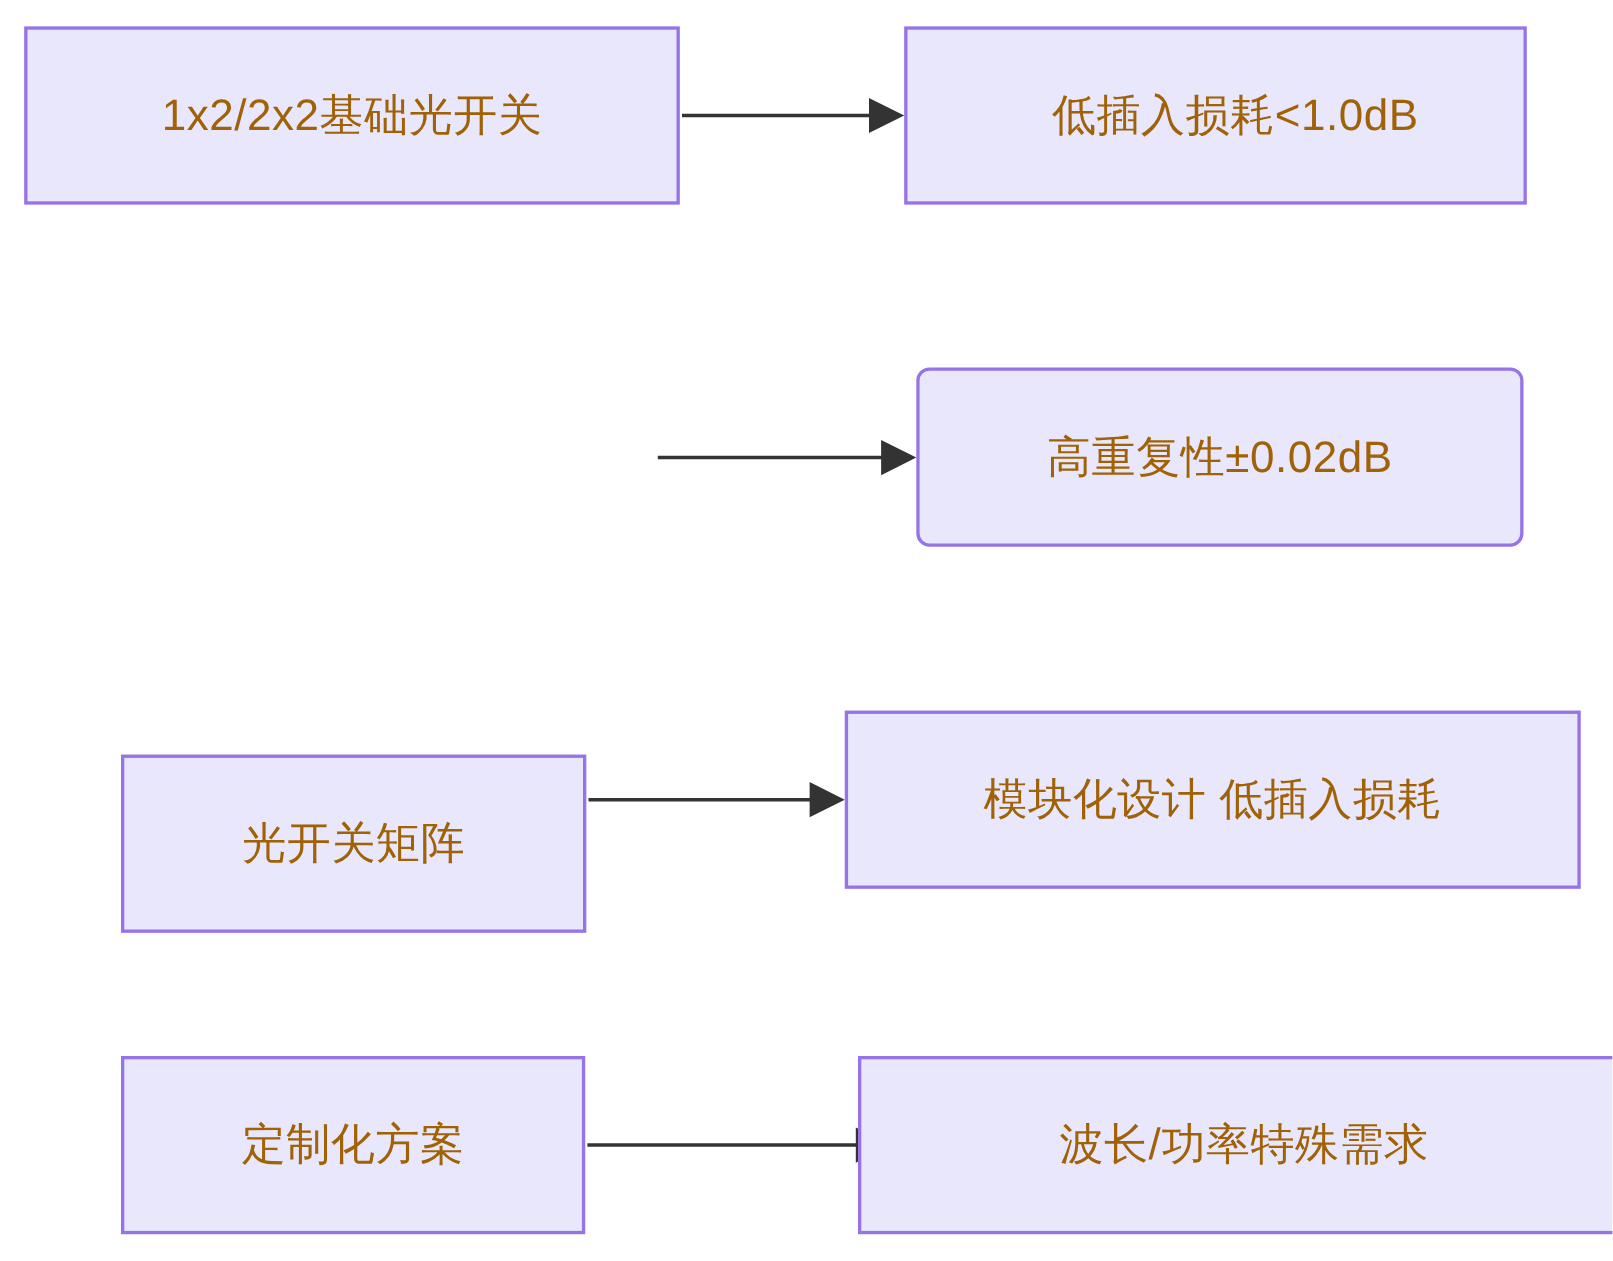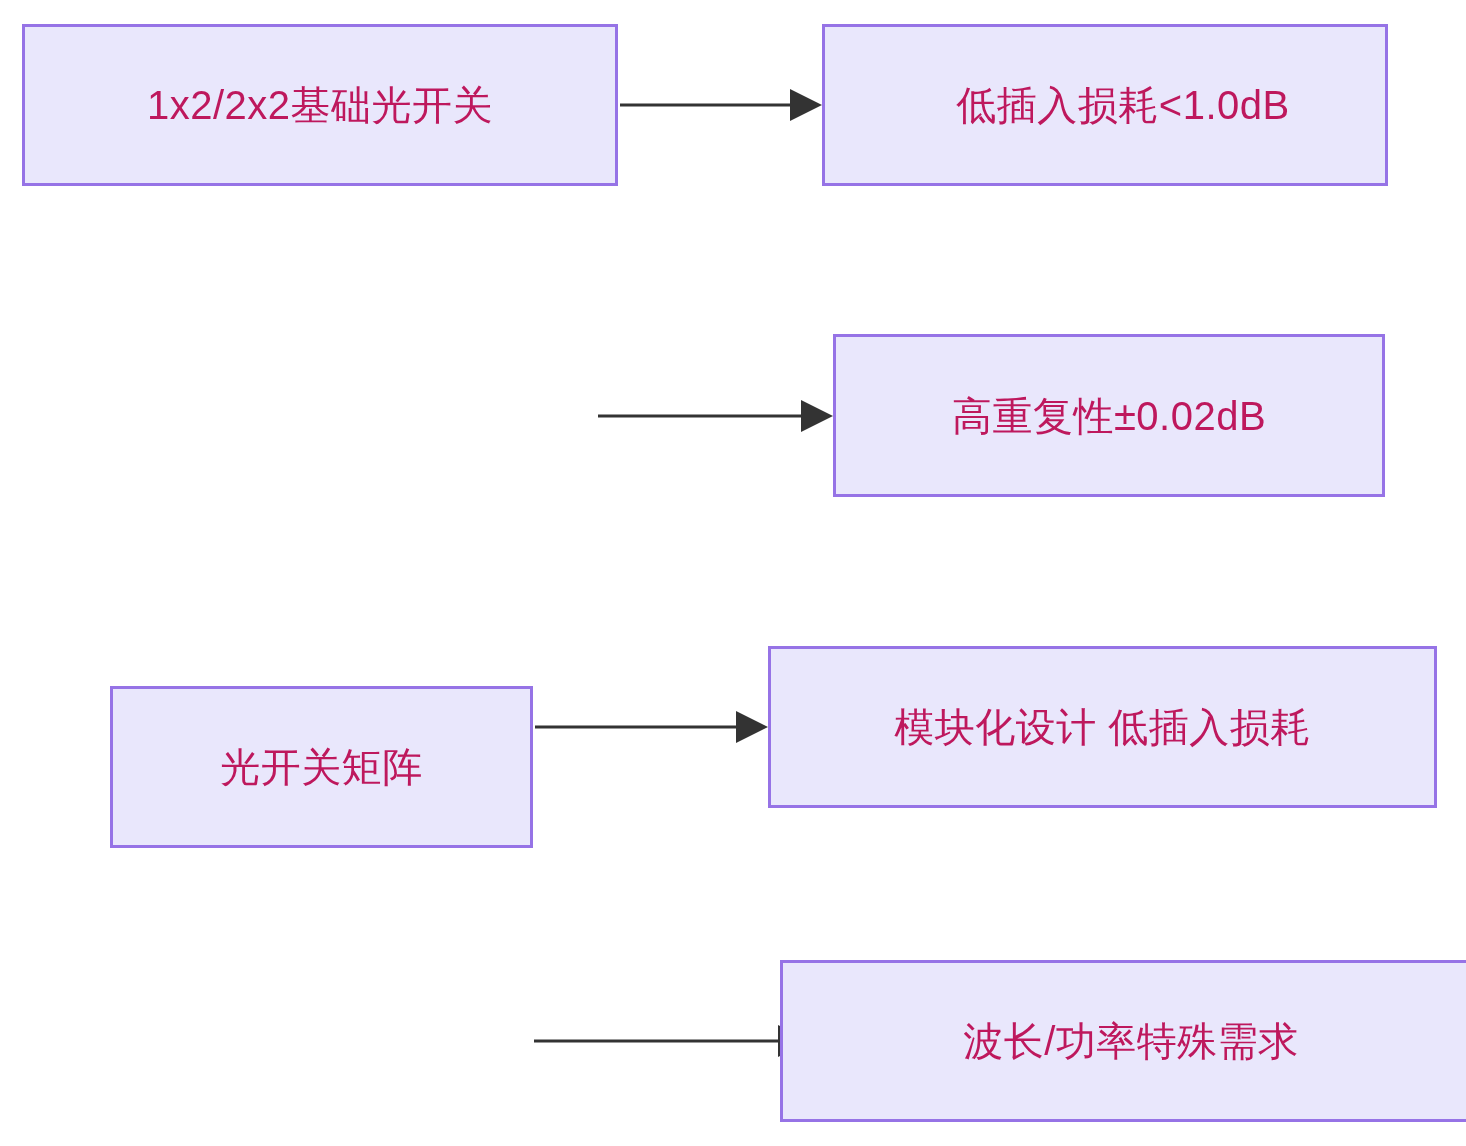--- a/index.html
+++ b/index.html
@@ -20,21 +20,21 @@
   }
   .node {
     position: absolute;
     box-sizing: border-box;
     background: #e9e7fc;
     border: 3px solid #9673e6;
     display: flex;
     align-items: center;
     justify-content: center;
     text-align: center;
-    color: #be185d;
+    color: #a16207;
     font-size: 40px;
     line-height: 1.25;
     letter-spacing: 0.5px;
     white-space: nowrap;
     font-weight: 400;
   }
   .node .node-label {
     display: block;
     padding: 0 10px;
   }
@@ -82,30 +82,33 @@
 
   <div class="node" style="left:22px; top:24px; width:596px; height:162px;">
     <span class="node-label">1x2/2x2基础光开关</span>
   </div>
 
   <div class="node" style="left:822px; top:24px; width:566px; height:162px;padding-left:36px;">
     <span class="node-label">低插入损耗&lt;1.0dB</span>
   </div>
 
 
-  <div class="node" style="left:833px; top:334px; width:552px; height:163px;">
+  <div class="node" style="left:833px; top:334px; width:552px; height:163px;border-radius:12px;">
     <span class="node-label">高重复性±0.02dB</span>
   </div>
 
   <div class="node" style="left:110px; top:646px; width:423px; height:162px;margin-top:40px;">
     <span class="node-label">光开关矩阵</span>
   </div>
 
   <div class="node" style="left:768px; top:646px; width:669px; height:162px;">
     <span class="node-label">模块化设计 低插入损耗</span>
   </div>
 
+  <div class="node" style="left:110px; top:960px; width:422px; height:162px;">
+    <span class="node-label">定制化方案</span>
+  </div>
 
   <div class="node" style="left:780px; top:960px; width:702px; height:162px;">
     <span class="node-label">波长/功率特殊需求</span>
   </div>
 
 </div>
 
 </body></html>

